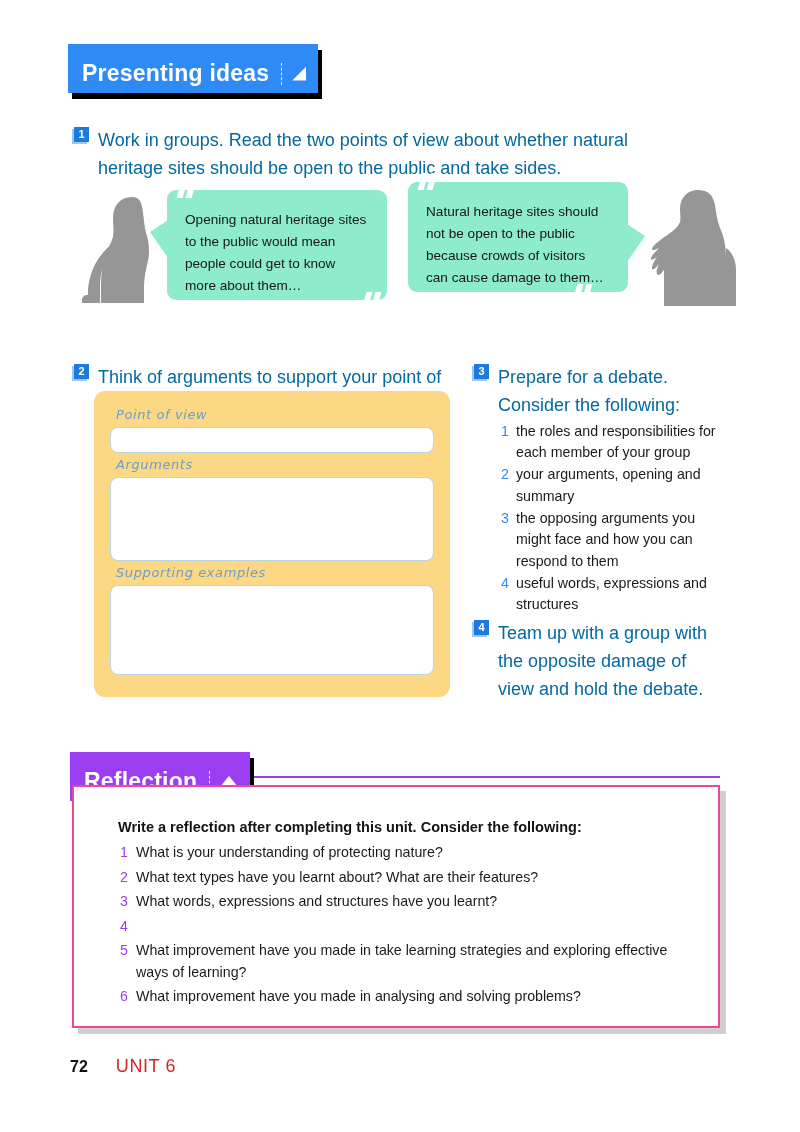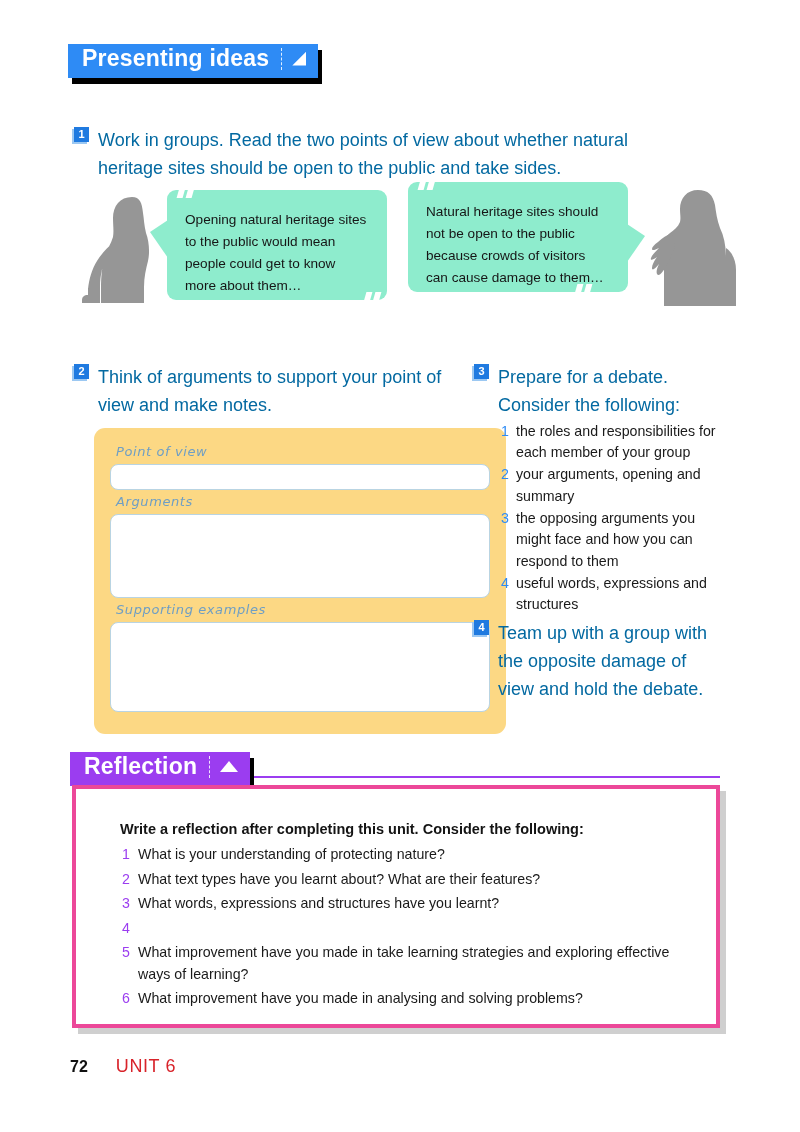--- a/index.html
+++ b/index.html
@@ -33,21 +33,21 @@
     top: 6px;
     right: -4px;
     bottom: -6px;
     background: #000000;
   }
   .section-header .bar {
     position: relative;
     display: flex;
     align-items: center;
     gap: 10px;
-    padding: 1px 12px 6px 14px;
+    padding: 16px 12px 6px 14px;
     color: #ffffff;
     font-size: 23px;
     font-weight: bold;
     letter-spacing: 0.2px;
     white-space: nowrap;
   }
   .section-header .divider {
     width: 0;
     border-left: 1px dashed rgba(255,255,255,0.85);
     height: 22px;
@@ -202,21 +202,21 @@
   }
   .sublist li .n {
     color: #2e8bf5;
     flex: 0 0 11px;
     text-align: right;
   }
 
   
   .reflect-box {
     position: absolute;
-    border: 4px solid #ec4899;
+    border: 2px solid #ec4899;
     background: #ffffff;
     box-sizing: border-box;
     box-shadow: 6px 6px 0 0 #cfcfcf;
   }
   .reflect-intro {
     font-size: 14.5px;
     font-weight: bold;
     color: #141414;
   }
   .reflect-list {
@@ -325,21 +325,21 @@
   </svg>
 
   <div class="exercise" style="left:74px; top:364px; width:380px;">
     <span class="num-badge">
       <span class="back"></span>
       <span class="front">2</span>
     </span>
     <span class="stem">Think of arguments to support your point of view and make notes.</span>
   </div>
 
-  <div class="notes-card" style="left:94px; top:428px; width:412px; height:306px;">
+  <div class="notes-card" style="left:94px; top:391px; width:356px; height:306px;">
     <div class="notes-label">Point of view</div>
     <div class="notes-field" style="height:26px;"></div>
 
     <div class="notes-label">Arguments</div>
     <div class="notes-field" style="height:84px;"></div>
 
     <div class="notes-label">Supporting examples</div>
     <div class="notes-field" style="height:90px;"></div>
   </div>
 

